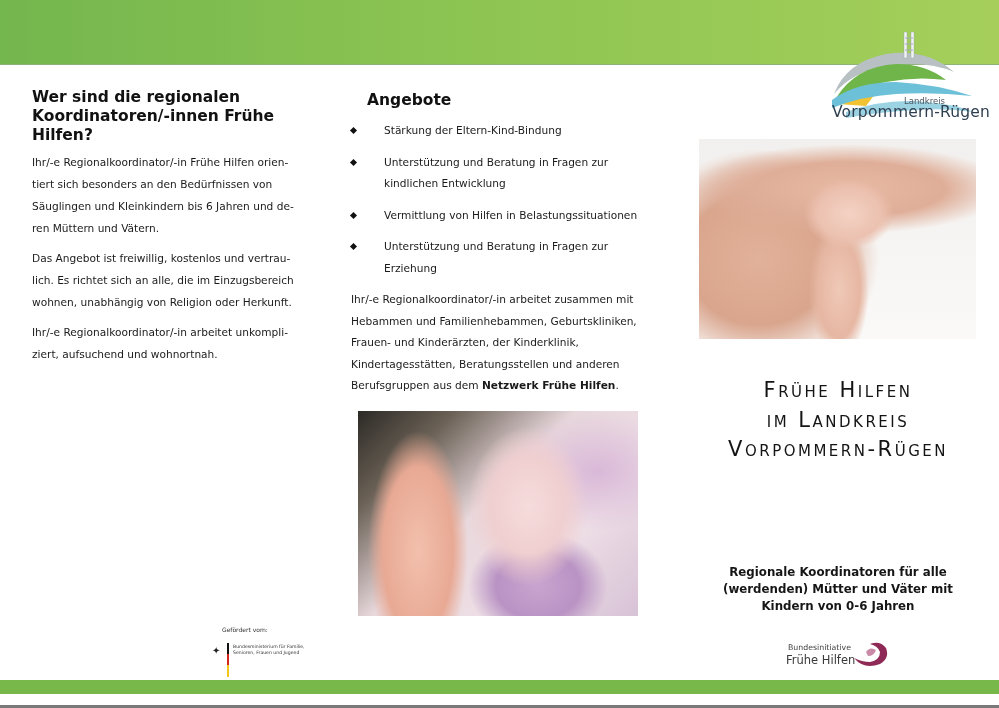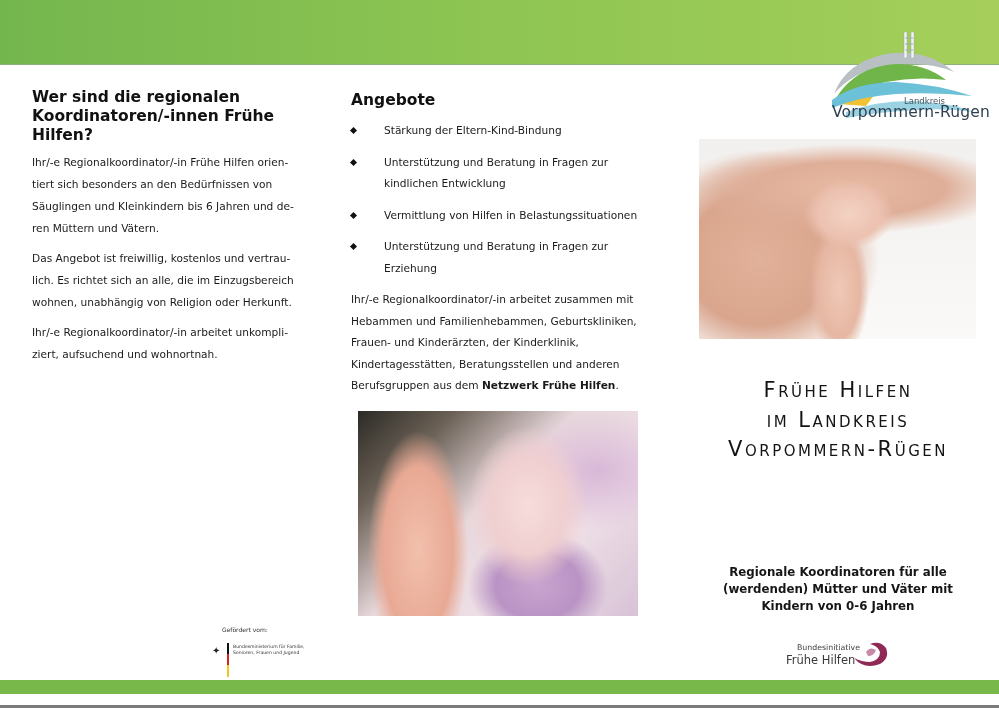--- a/index.html
+++ b/index.html
@@ -27,21 +27,21 @@
     .col1 { position: absolute; left: 32px; top: 88px; width: 272px; }
     .col1 h2 {
       margin: 0 0 6px 0; font-size: 15.5px; line-height: 19px; font-weight: bold; color: #111;
     }
     .col1 p {
       margin: 0 0 8px 0; font-size: 10.6px; line-height: 22px; color: #1a1a1a;
     }
 
     
     .col2 { position: absolute; left: 351px; top: 90px; width: 300px; }
-    .col2 h2 { margin: 0 0 10px 0; font-size: 15.5px; line-height: 20px; font-weight: bold; color: #111; }
+    .col2 h2 { margin: 0 0 10px 16px; font-size: 15.5px; line-height: 20px; font-weight: bold; color: #111; }
     .bullets { list-style: none; margin: 0; padding: 0; }
     .bullets li {
       position: relative; padding-left: 33px; margin-bottom: 10px;
       font-size: 10.6px; line-height: 21.5px; color: #1a1a1a;
     }
     .bullets li .diamond {
       position: absolute; left: 0; top: 8px; width: 5px; height: 5px;
       background: #111; transform: rotate(45deg);
     }
     .col2 p.partners {
@@ -93,21 +93,21 @@
     .gefoerdert {
       position: absolute; left: 222px; top: 626px; font-size: 6px; color: #333;
     }
     .bmfsfj { position: absolute; left: 212px; top: 641px; width: 100px; height: 36px; }
     .bmfsfj .eagle { position: absolute; left: 0; top: 4px; font-size: 10px; color: #222; }
     .bmfsfj .flag { position: absolute; left: 15px; top: 2px; width: 2px; height: 34px;
       background: linear-gradient(180deg, #111 0%, #111 33%, #d4271c 33%, #d4271c 66%, #f2c71a 66%, #f2c71a 100%); }
     .bmfsfj .txt { position: absolute; left: 21px; top: 3px; font-size: 4.6px; line-height: 6.2px; color: #333; width: 80px; }
 
     .bfh { position: absolute; left: 784px; top: 640px; width: 110px; height: 32px; }
-    .bfh .small { position: absolute; left: 13px; top: 3px; font-size: 7.8px; color: #3d3d3d; }
+    .bfh .small { position: absolute; left: 4px; top: 3px; font-size: 7.8px; color: #3d3d3d; }
     .bfh .big { position: absolute; left: 2px; top: 13px; font-size: 11.5px; color: #3a3a3a; }
     .bfh svg { position: absolute; left: 66px; top: 0; }
   </style>
 </head>
 <body>
 
 <div class="top-band"></div>
 
 <section class="col1">
   <h2>Wer sind die regionalen Koordinatoren/-innen Frühe Hilfen?</h2>

